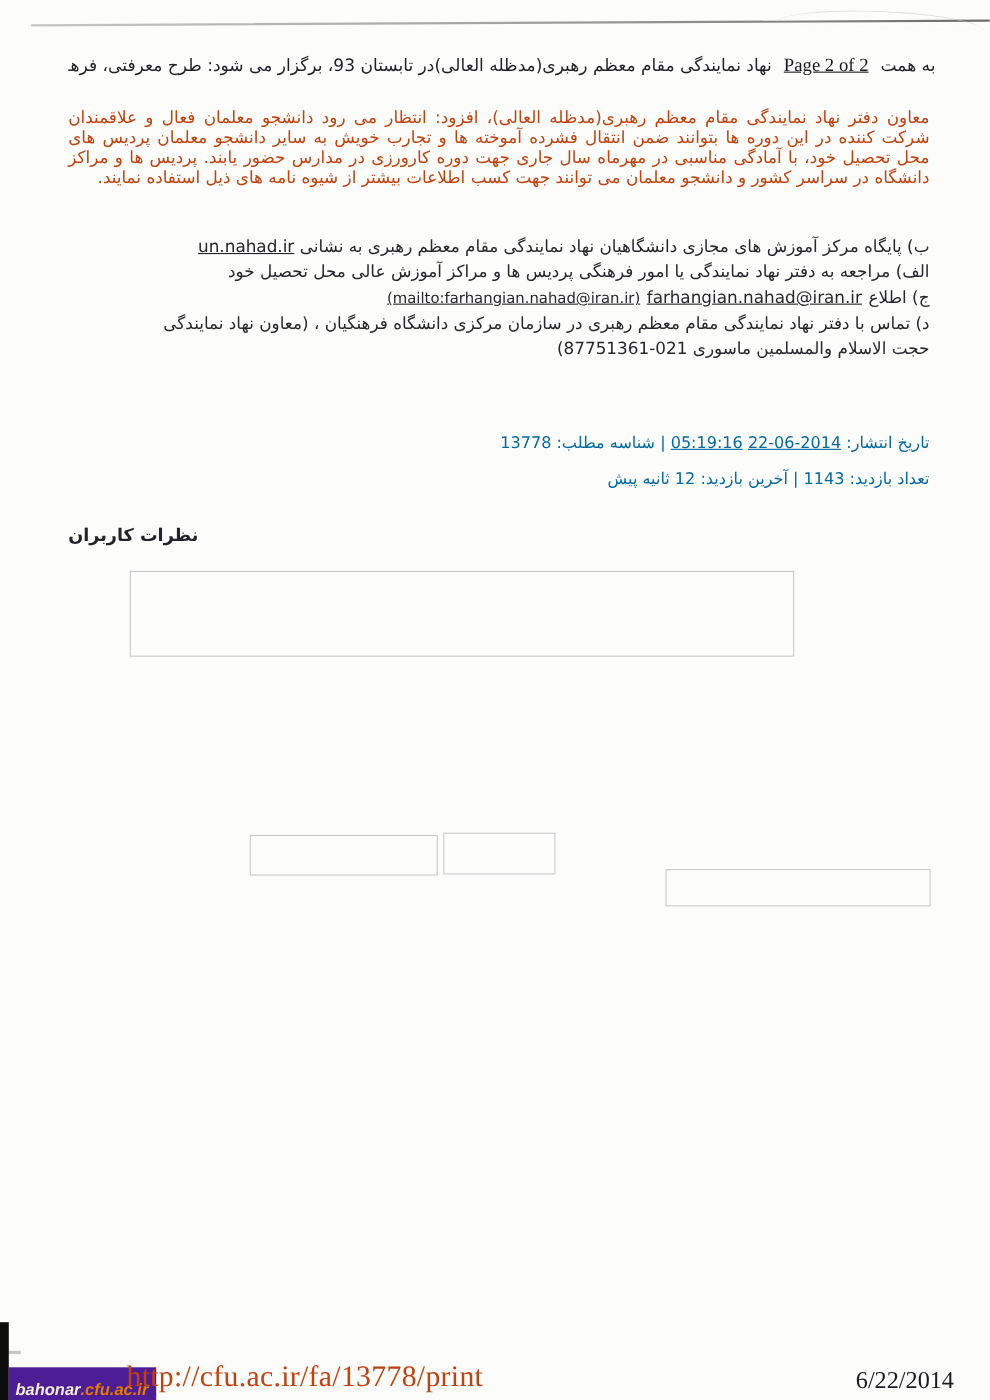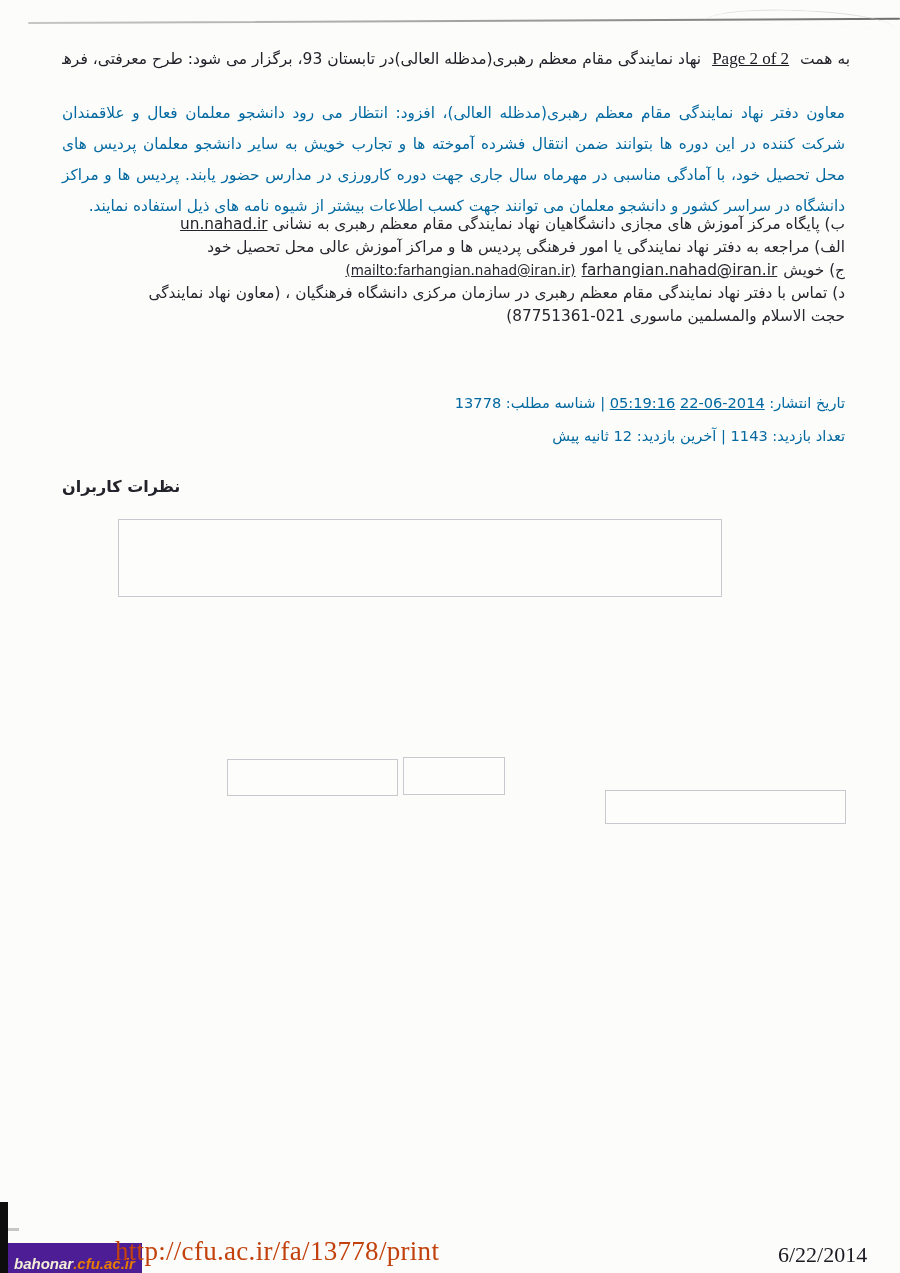--- a/index.html
+++ b/index.html
@@ -28,22 +28,22 @@
 
   
   .hdr{
     left:62px;right:50px;top:49px;height:26px;direction:rtl;text-align:right;
     white-space:nowrap;overflow:hidden;font-size:15.5px;color:#1f1f27;
   }
   .hdr .pagecount{font-size:17px;margin:0 11px;color:#191921;}
 
   
   .para{
-    left:62px;right:55px;top:98px;font-size:15.3px;line-height:31px;
-    direction:rtl;text-align:justify;color:#0369a1;
+    left:62px;right:55px;top:98px;font-size:15.3px;line-height:18px;
+    direction:rtl;text-align:justify;color:#c2410c;
   }
   .list{left:62px;right:55px;top:213px;font-size:15.3px;line-height:23px;direction:rtl;text-align:right;}
   .list p{margin:0;}
   .mailto{font-size:13.5px;margin-right:6px;}
   .email{margin-right:6px;}
   .link-underline{text-decoration:underline;color:#23232b;margin-right:5px;cursor:pointer;}
 
   .meta{right:55px;left:62px;direction:rtl;text-align:right;font-size:14.6px;color:#0369a1;}
   .meta1{top:394px;}
   .meta2{top:427px;}
@@ -77,21 +77,21 @@
 
   <div class="abs hdr">
     <span>به همت</span><span class="pagecount serif iso">Page 2 of 2</span><span>نهاد نمایندگی مقام معظم رهبری(مدظله العالی)در تابستان 93، برگزار می شود: طرح معرفتی، فرهـ...</span>
   </div>
 
   <div class="abs para">معاون دفتر نهاد نمایندگی مقام معظم رهبری(مدظله العالی)، افزود: انتظار می رود دانشجو معلمان فعال و علاقمندان شرکت کننده در این دوره ها بتوانند ضمن انتقال فشرده آموخته ها و تجارب خویش به سایر دانشجو معلمان پردیس های محل تحصیل خود، با آمادگی مناسبی در مهرماه سال جاری جهت دوره کارورزی در مدارس حضور یابند. پردیس ها و مراکز دانشگاه در سراسر کشور و دانشجو معلمان می توانند جهت کسب اطلاعات بیشتر از شیوه نامه های ذیل استفاده نمایند.</div>
 
   <div class="abs list">
     <p><span>ب) پایگاه مرکز آموزش های مجازی دانشگاهیان نهاد نمایندگی مقام معظم رهبری به نشانی</span><a class="link-underline iso">un.nahad.ir</a></p>
     <p>الف) مراجعه به دفتر نهاد نمایندگی یا امور فرهنگی پردیس ها و مراکز آموزش عالی محل تحصیل خود</p>
-    <p><span>ج) خویش</span><span class="email iso">farhangian.nahad@iran.ir</span><span class="mailto iso">(mailto:farhangian.nahad@iran.ir)</span></p>
+    <p><span>ج) اطلاع</span><span class="email iso">farhangian.nahad@iran.ir</span><span class="mailto iso">(mailto:farhangian.nahad@iran.ir)</span></p>
     <p><span>د) تماس با دفتر نهاد نمایندگی مقام معظم رهبری در سازمان مرکزی دانشگاه فرهنگیان ، (معاون نهاد نمایندگی</span><br><span>حجت الاسلام والمسلمین ماسوری 021-87751361)</span></p>
   </div>
 
   <div class="abs meta meta1">
     <span>تاریخ انتشار:</span>
     <span class="iso">22-06-2014</span>
     <span class="iso">05:19:16</span>
     <span>| شناسه مطلب: 13778</span>
   </div>
   <div class="abs meta meta2">تعداد بازدید: 1143 | آخرین بازدید: 12 ثانیه پیش</div>

